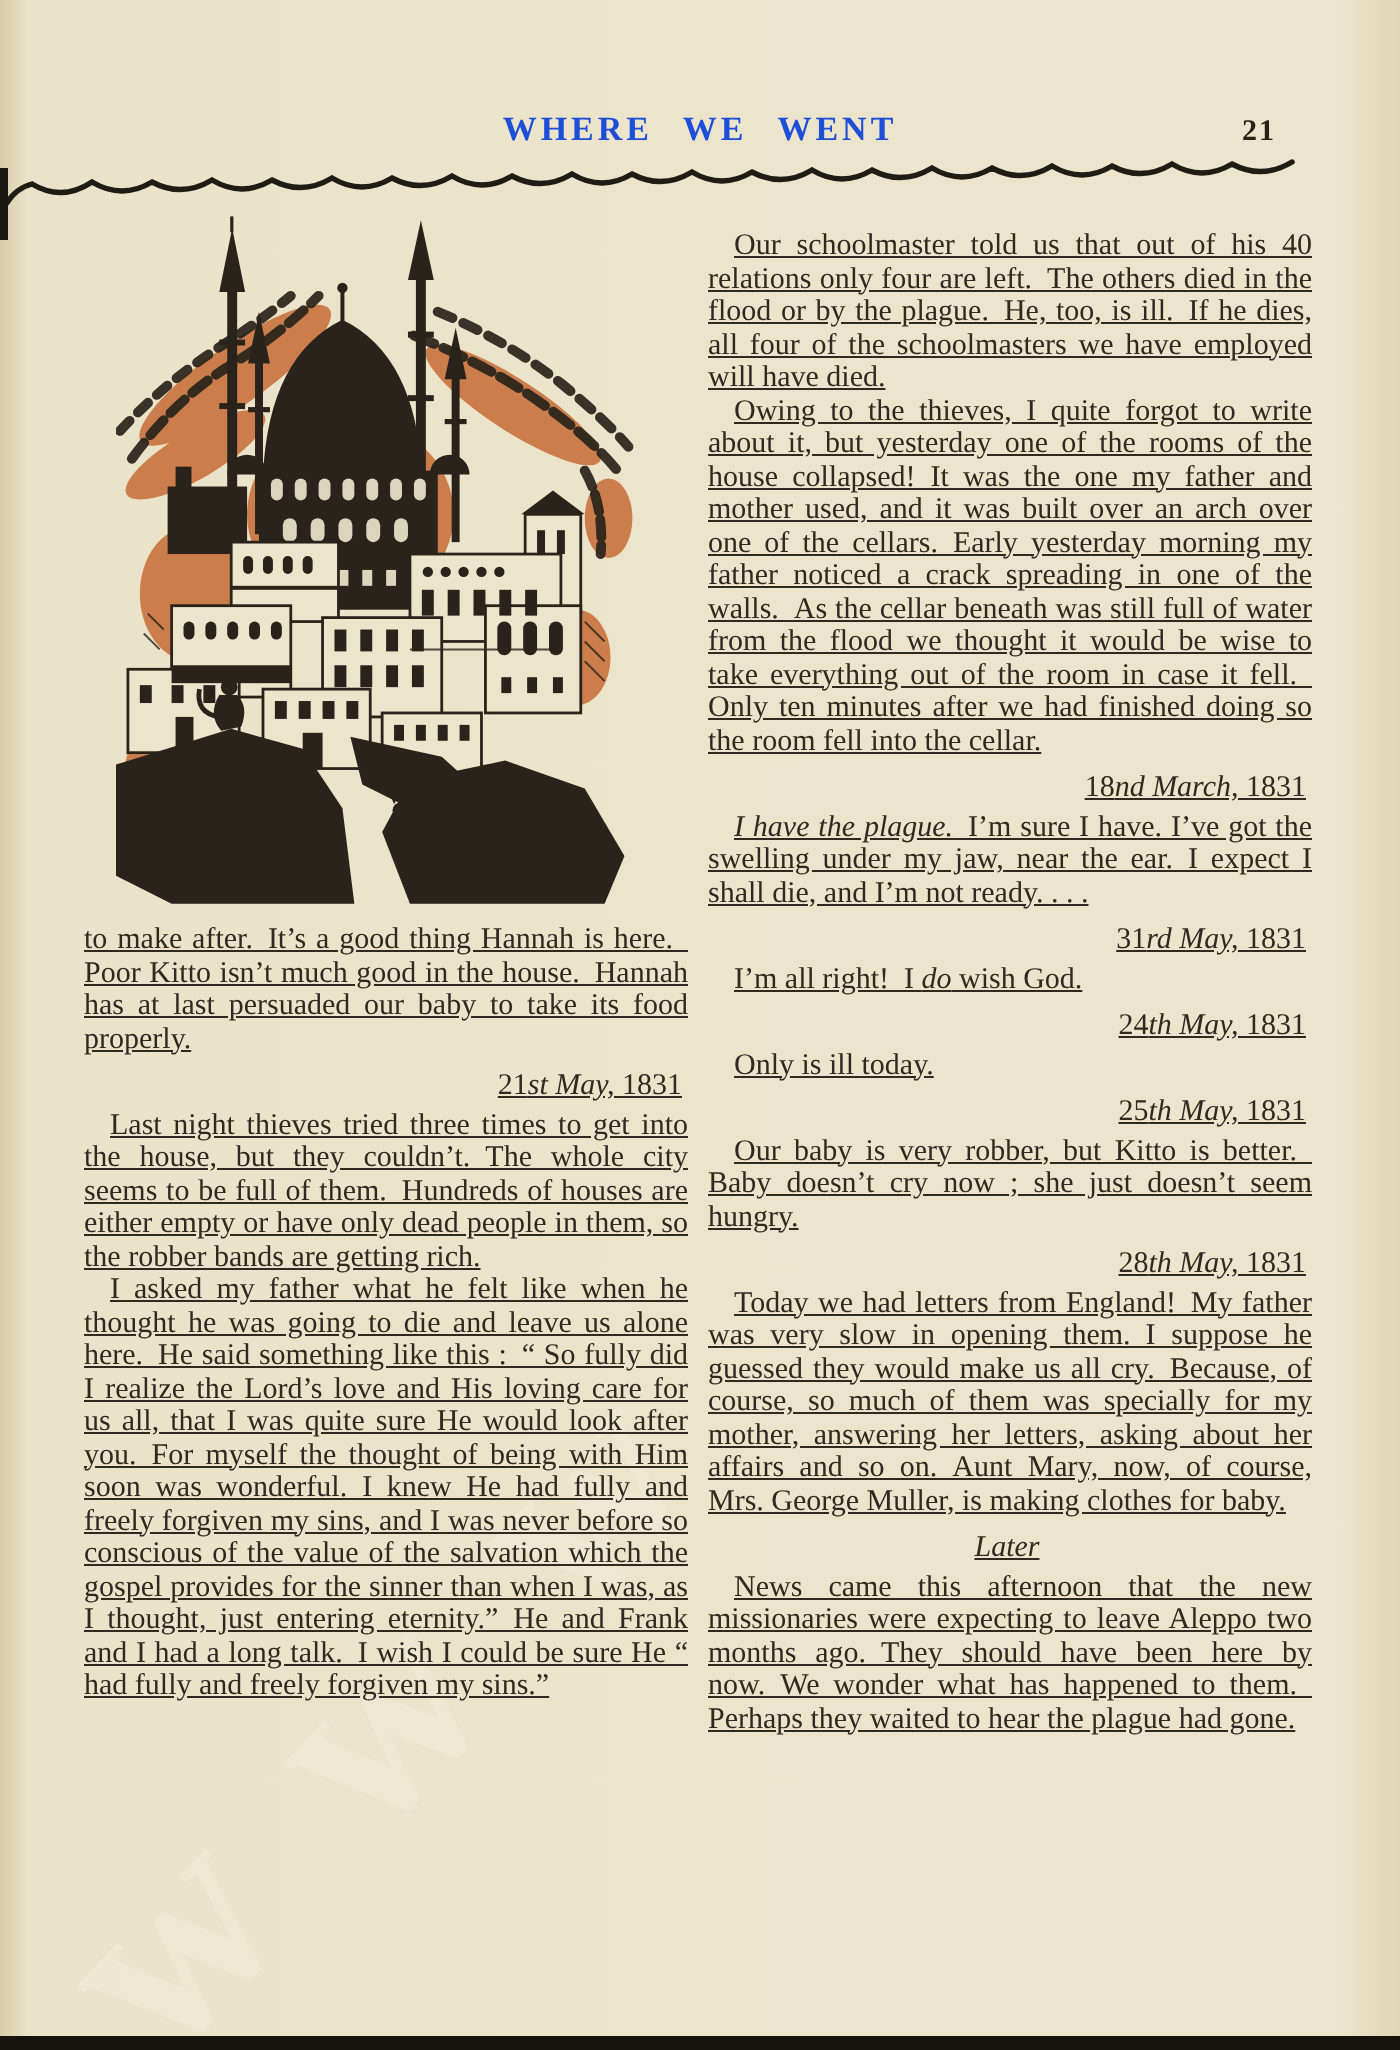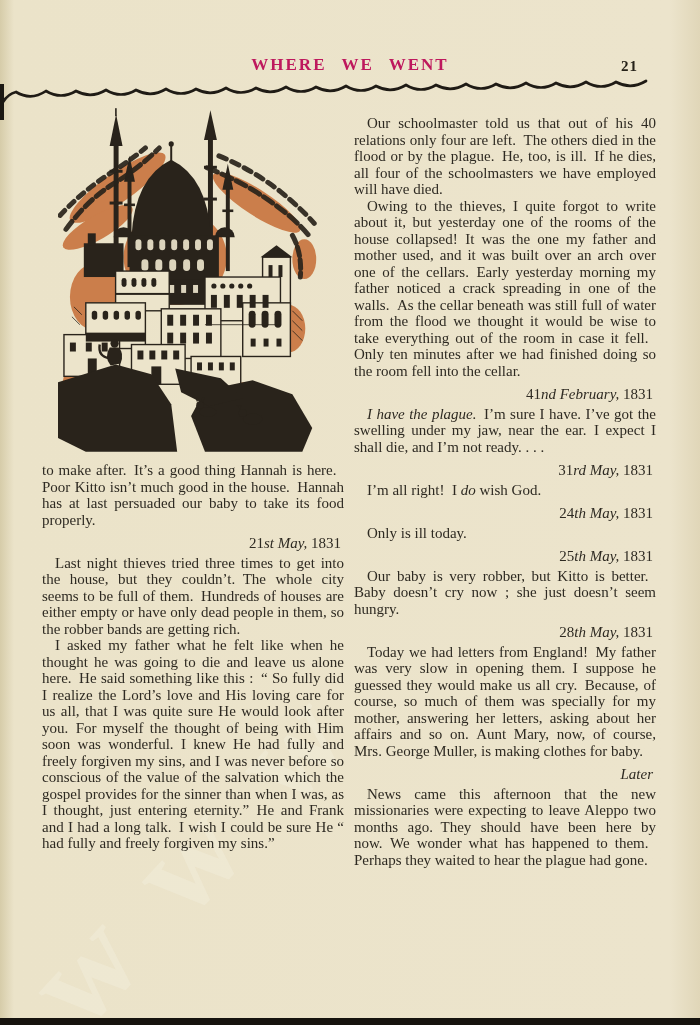--- a/index.html
+++ b/index.html
@@ -4,45 +4,45 @@
 <style>
   html,body{margin:0;padding:0;}
   body{
     width:700px;height:1025px;position:relative;overflow:hidden;
     background:linear-gradient(90deg,#d6cca9 0px,#ebe3c9 14px,#ece4cc 670px,#e0d6b8 700px);
     font-family:"Liberation Serif","DejaVu Serif",serif;
     color:#2e2a22;
   }
   .page-title{
     position:absolute;left:0;right:0;top:55px;text-align:center;
-    font-size:17px;font-weight:bold;letter-spacing:2px;word-spacing:9px;color:#be185d;
+    font-size:17px;font-weight:bold;letter-spacing:2px;word-spacing:9px;color:#1d4ed8;
   }
   .page-num{
     position:absolute;top:58px;right:62px;font-size:15px;font-weight:600;letter-spacing:1px;color:#262219;
   }
   .wave{position:absolute;left:0;top:78px;width:656px;height:30px;}
   .edge-mark{position:absolute;left:0;top:84px;width:4px;height:36px;background:#1b1812;}
   .bottom-strip{position:absolute;left:0;bottom:0;width:700px;height:7px;background:#16130e;}
   .watermark{
     position:absolute;left:-6px;top:952px;width:1300px;
     transform:rotate(-47deg);transform-origin:0 0;
     font-size:132px;font-weight:bold;letter-spacing:56px;
     color:rgba(252,250,242,0.22);pointer-events:none;
   }
   .col{position:absolute;top:106px;width:302px;font-size:15px;line-height:16.5px;}
   .col-left{left:42px;}
   .col-right{left:354px;padding-top:9px;}
   .illo{display:block;width:288px;height:346px;margin:2px 0 8px 16px;}
-  p{margin:0;}
+  p{margin:0;text-decoration:underline;}
   .para{text-align:justify;text-indent:13px;}
   .cont{text-indent:0;}
   .it{font-style:italic;}
   .date{text-align:right;margin:7px 3px 3px 0;}
   .date .dm{font-style:italic;}
-  .date-word{text-align:right;font-style:italic;margin:7px 3px 3px 0;}
+  .date-word{text-align:center;font-style:italic;margin:7px 3px 3px 0;}
 </style>
 </head>
 <body>
 
 <div class="watermark">www</div>
 
 <div class="page-title">WHERE WE WENT</div>
 <div class="page-num">21</div>
 
 <svg class="wave" viewBox="0 0 656 30">
@@ -206,21 +206,21 @@
 
   <p class="para cont">to make after. It’s a good thing Hannah is here. Poor Kitto isn’t much good in the house. Hannah has at last persuaded our baby to take its food properly.</p>
   <p class="date"><span>21</span><span class="dm">st May, </span><span>1831</span></p>
   <p class="para">Last night thieves tried three times to get into the house, but they couldn’t. The whole city seems to be full of them. Hundreds of houses are either empty or have only dead people in them, so the robber bands are getting rich.</p>
   <p class="para">I asked my father what he felt like when he thought he was going to die and leave us alone here. He said something like this : “ So fully did I realize the Lord’s love and His loving care for us all, that I was quite sure He would look after you. For myself the thought of being with Him soon was wonderful. I knew He had fully and freely forgiven my sins, and I was never before so conscious of the value of the salvation which the gospel provides for the sinner than when I was, as I thought, just entering eternity.” He and Frank and I had a long talk. I wish I could be sure He “ had fully and freely forgiven my sins.”</p>
 </div>
 
 <div class="col col-right">
   <p class="para">Our schoolmaster told us that out of his 40 relations only four are left. The others died in the flood or by the plague. He, too, is ill. If he dies, all four of the schoolmasters we have employed will have died.</p>
   <p class="para">Owing to the thieves, I quite forgot to write about it, but yesterday one of the rooms of the house collapsed! It was the one my father and mother used, and it was built over an arch over one of the cellars. Early yesterday morning my father noticed a crack spreading in one of the walls. As the cellar beneath was still full of water from the flood we thought it would be wise to take everything out of the room in case it fell. Only ten minutes after we had finished doing so the room fell into the cellar.</p>
-  <p class="date"><span>41</span><span class="dm">nd February, </span><span>1831</span></p>
+  <p class="date"><span>18</span><span class="dm">nd March, </span><span>1831</span></p>
   <p class="para"><span class="it">I have the plague.</span><span> I’m sure I have. I’ve got the swelling under my jaw, near the ear. I expect I shall die, and I’m not ready. . . .</span></p>
   <p class="date"><span>31</span><span class="dm">rd May, </span><span>1831</span></p>
   <p class="para"><span>I’m all right! I </span><span class="it">do</span><span> wish God.</span></p>
   <p class="date"><span>24</span><span class="dm">th May, </span><span>1831</span></p>
   <p class="para">Only is ill today.</p>
   <p class="date"><span>25</span><span class="dm">th May, </span><span>1831</span></p>
   <p class="para">Our baby is very robber, but Kitto is better. Baby doesn’t cry now ; she just doesn’t seem hungry.</p>
   <p class="date"><span>28</span><span class="dm">th May, </span><span>1831</span></p>
   <p class="para">Today we had letters from England! My father was very slow in opening them. I suppose he guessed they would make us all cry. Because, of course, so much of them was specially for my mother, answering her letters, asking about her affairs and so on. Aunt Mary, now, of course, Mrs. George Muller, is making clothes for baby.</p>
   <p class="date-word">Later</p>

